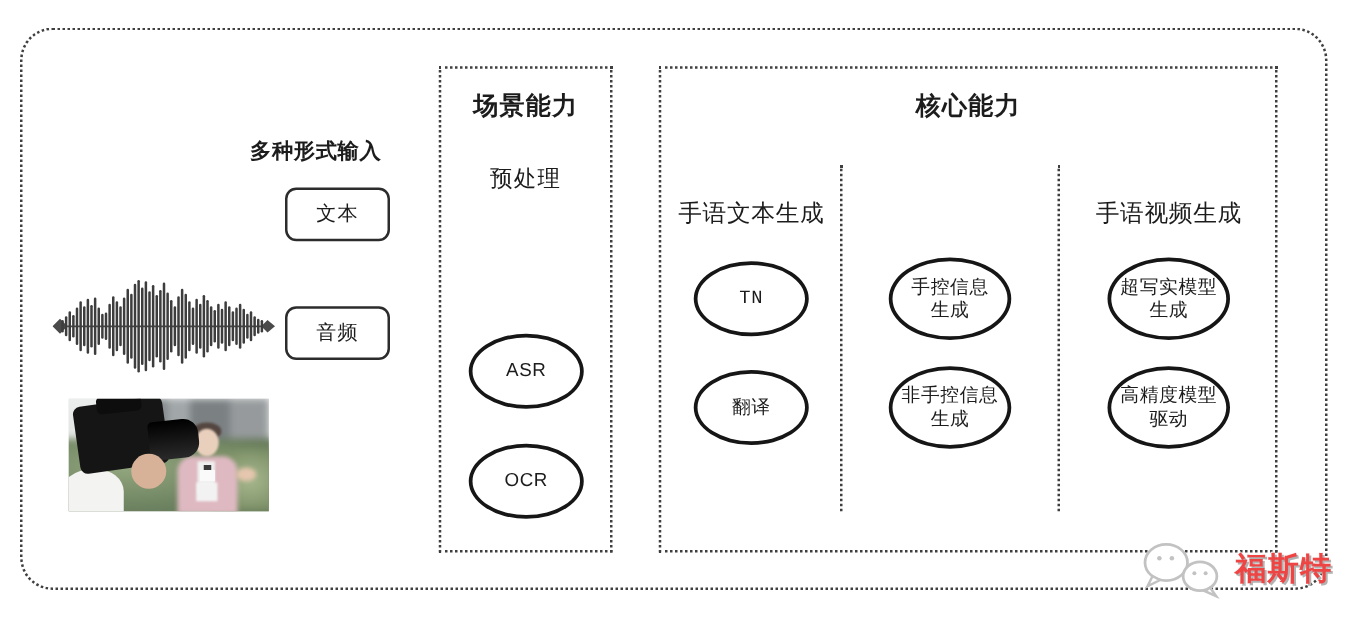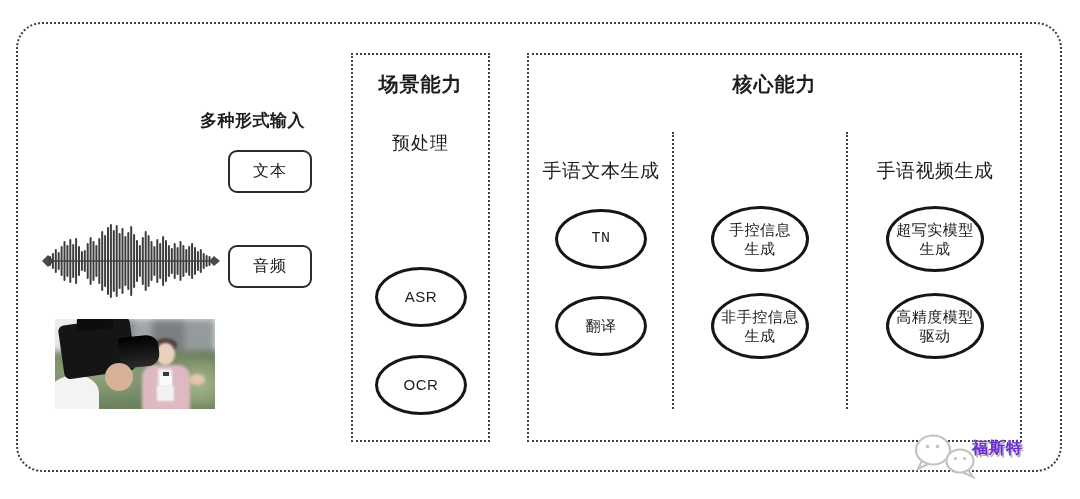--- a/index.html
+++ b/index.html
@@ -68,22 +68,22 @@
   .ch0{left:-8px;} .ch1{left:151px;} .ch2{left:326px;}
   .cn-s{width:92px;height:60px;}
   .cn-d{width:98px;height:66px;}
   .c0{left:26px;} .c1d{left:182px;} .c2d{left:357px;}
   .r0s{top:154px;font-family:Liberation Mono, monospace;} .r1s{top:241px;}
   .r0d{top:151px;} .r1d{top:238px;}
   
   .watermark{position:absolute;left:902px;top:428px;width:170px;height:52px;}
   .wm-logo{position:absolute;left:6px;top:3px;}
   .wm-text{
-    position:absolute;left:70px;top:10px;font-size:16px;font-weight:700;letter-spacing:1px;
-    color:#6d28d9;text-shadow:1.5px 1.5px 0 #b2b2b2,-0.5px -0.5px 0 #f8f8f8;
+    position:absolute;left:86px;top:10px;font-size:25px;font-weight:700;letter-spacing:1px;
+    color:#ef4444;text-shadow:1.5px 1.5px 0 #b2b2b2,-0.5px -0.5px 0 #f8f8f8;
   }
 </style>
 </head>
 <body>
 
 <div class="canvas">
 
   <div class="outer-frame"></div>
 
   <div class="input-label">多种形式输入</div>

